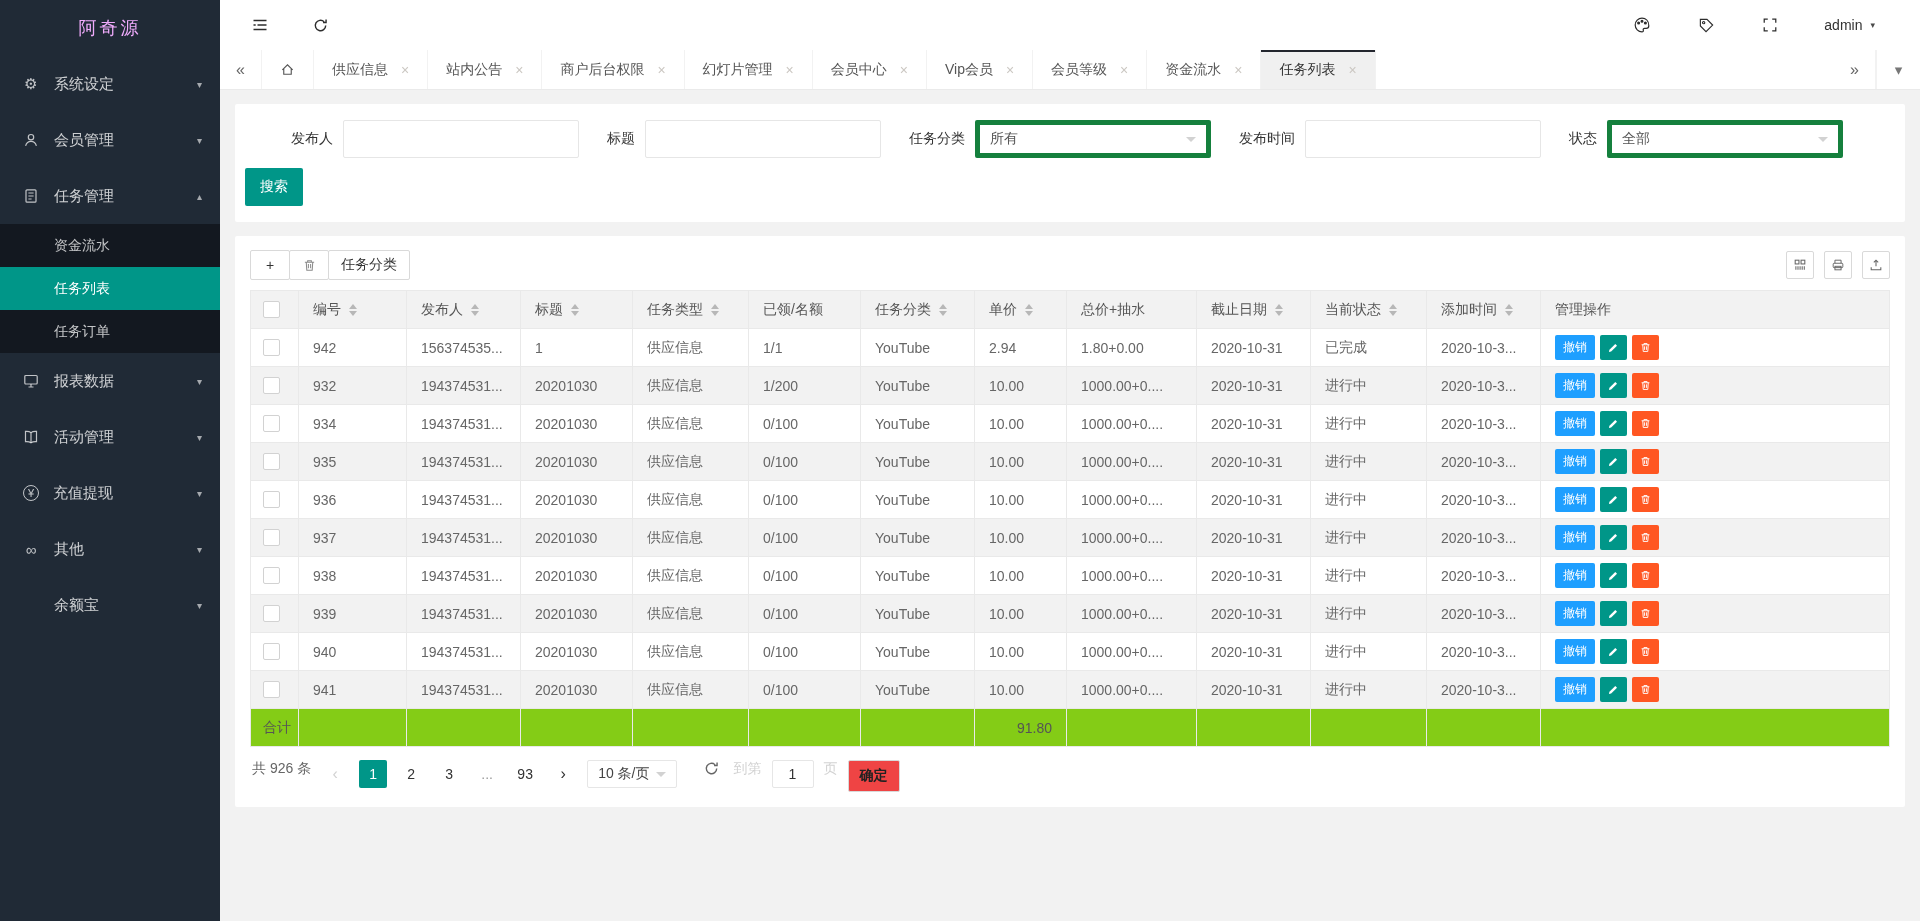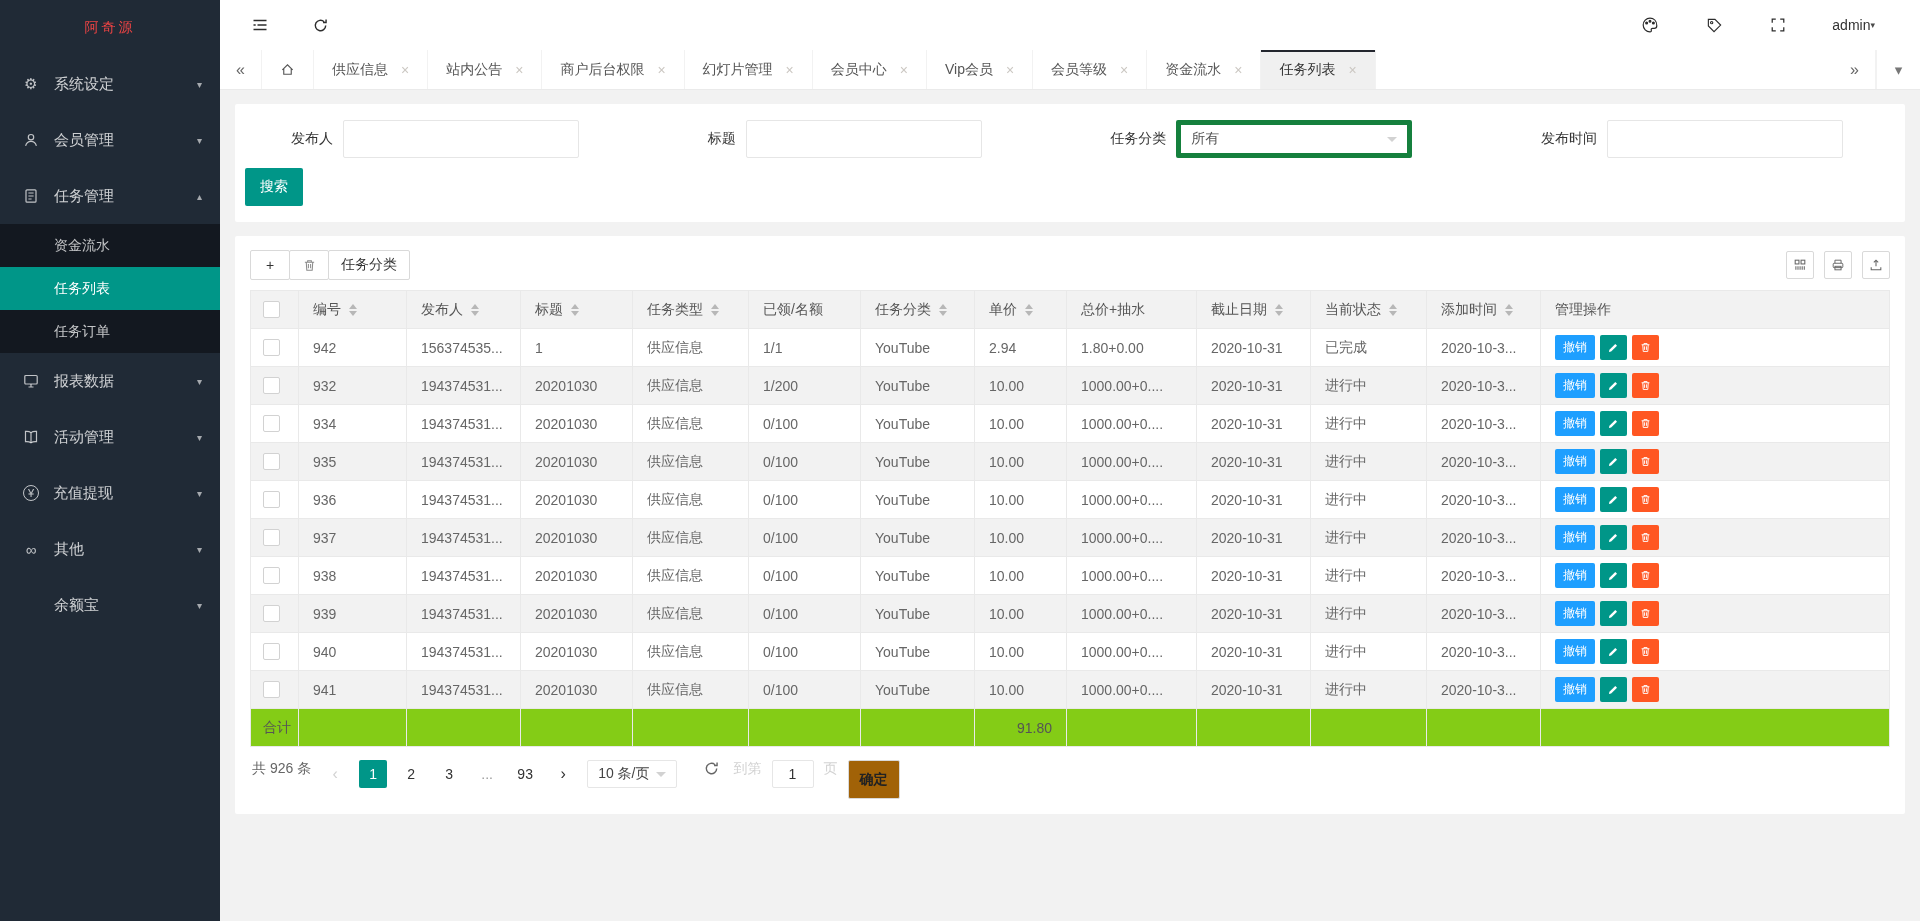--- a/index.html
+++ b/index.html
@@ -5,37 +5,37 @@
   * { box-sizing: border-box; margin: 0; padding: 0; }
   html,body { width:1920px; height:921px; }
   body {
     font-family: "Liberation Sans", "DejaVu Sans", sans-serif;
     font-size: 14px; color:#333; background:#f2f2f2; overflow:hidden;
   }
   .app { display:flex; width:100%; height:100%; }
 
   
   .sidebar { width:220px; flex-shrink:0; background:#202a36; color:rgba(255,255,255,.78); display:flex; flex-direction:column; }
-  .brand { height:56px; display:flex; align-items:center; justify-content:center; color:#ef4444; font-size:14px; letter-spacing:3px; }
+  .brand { height:56px; display:flex; align-items:center; justify-content:center; color:#f0abfc; font-size:18px; letter-spacing:3px; }
   .menu-item { height:56px; display:flex; align-items:center; padding:0 18px 0 22px; font-size:15px; cursor:pointer; }
   .mi-icon { width:18px; height:18px; margin-right:14px; display:flex; align-items:center; justify-content:center; font-size:15px; color:rgba(255,255,255,.72); }
   .mi-icon.yen { width:16px; height:16px; border:1px solid rgba(255,255,255,.72); border-radius:50%; font-size:11px; margin-left:1px; }
   .mi-label { flex:1; }
   .caret { font-size:10px; color:rgba(255,255,255,.6); }
   .submenu { background:#131820; }
   .submenu-item { height:43px; display:flex; align-items:center; padding-left:54px; font-size:14px; cursor:pointer; color:rgba(255,255,255,.75); }
   .submenu-item[data-active="true"] { background:#009688; color:#fff; }
 
   
   .main { flex:1; display:flex; flex-direction:column; min-width:0; }
   .topbar { height:50px; background:#fff; display:flex; align-items:center; padding:0 45px 0 30px; }
   .topbar-left { display:flex; align-items:center; gap:40px; color:#2c2c2c; }
   .topbar-right { margin-left:auto; display:flex; align-items:center; gap:44px; color:#2c2c2c; }
   .icon-btn { width:20px; height:20px; display:flex; align-items:center; justify-content:center; cursor:pointer; }
-  .user-chip { display:flex; align-items:center; cursor:pointer; color:#333; }
+  .user-chip { display:flex; align-items:center; gap:8px; cursor:pointer; color:#333; }
   .user-chip .caret { color:#4a4a4a; font-size:9px; }
 
   
   .tabbar { height:40px; background:#fff; display:flex; align-items:stretch; border-bottom:1px solid #eaeaea; }
   .tab-nav-btn { width:42px; display:flex; align-items:center; justify-content:center; color:#666; border-right:1px solid #f2f2f2; cursor:pointer; font-size:16px; }
   .tab-home { width:52px; display:flex; align-items:center; justify-content:center; color:#555; border-right:1px solid #f2f2f2; cursor:pointer; }
   .tabs { display:flex; flex:0 0 auto; }
   .tab { display:flex; align-items:center; padding:0 18px; color:#555; border-right:1px solid #f2f2f2; cursor:pointer; position:relative; white-space:nowrap; }
   .tab-close { margin-left:13px; color:#cbc7c2; font-size:14px; line-height:1; }
   .tab[data-active="true"] { background:#f0f0f0; color:#333; }
@@ -92,21 +92,21 @@
   .pager > * { margin-right:10px; }
   .page-btn { min-width:28px; height:28px; display:flex; align-items:center; justify-content:center; border-radius:2px; color:#333; cursor:pointer; padding:0 6px; }
   .page-prev { color:#d2d2d2; font-size:16px; }
   .page-next { color:#333; font-size:16px; }
   .page-btn[data-active="true"] { background:#009688; color:#fff; }
   .page-dots { color:#999; }
   .page-size { height:28px; border:1px solid #e6e6e6; border-radius:2px; padding:0 26px 0 10px; display:flex; align-items:center; position:relative; cursor:pointer; color:#444; }
   .pager-refresh { color:#666; cursor:pointer; margin:0 14px 0 16px; display:flex; }
   .goto-label { color:#d2d2d2; }
   .goto-input { width:42px; height:28px; border:1px solid #e6e6e6; border-radius:2px; text-align:center; font:inherit; color:#333; }
-  .confirm-btn { height:39px; padding:0 11px; background:#a16207; border:1px solid #d9d9d9; border-radius:2px; font:inherit; color:#222; cursor:pointer; font-weight:bold; }
+  .confirm-btn { height:32px; padding:0 11px; background:#ef4444; border:1px solid #d9d9d9; border-radius:2px; font:inherit; color:#222; cursor:pointer; font-weight:bold; }
 </style>
 </head>
 <body>
 
 <div class="app">
 
   <aside class="sidebar">
     <div class="brand">阿奇源</div>
     <nav>
 
@@ -302,20 +302,27 @@
           <div class="field">
             <span class="field-label">任务分类</span>
             <div class="select">
               <span>所有</span>
               <span class="sel-caret"></span>
             </div>
           </div>
           <div class="field">
             <span class="field-label">发布时间</span>
             <input class="input" type="text" value="" style="">
+          </div>
+          <div class="field">
+            <span class="field-label">状态</span>
+            <div class="select">
+              <span>全部</span>
+              <span class="sel-caret"></span>
+            </div>
           </div>
         </div>
         <button class="search-btn">搜索</button>
       </div>
 
       <div class="card table-card">
 
         <div class="tc-toolbar">
           <div class="btn-group">
             <button class="tool-btn">+</button>

